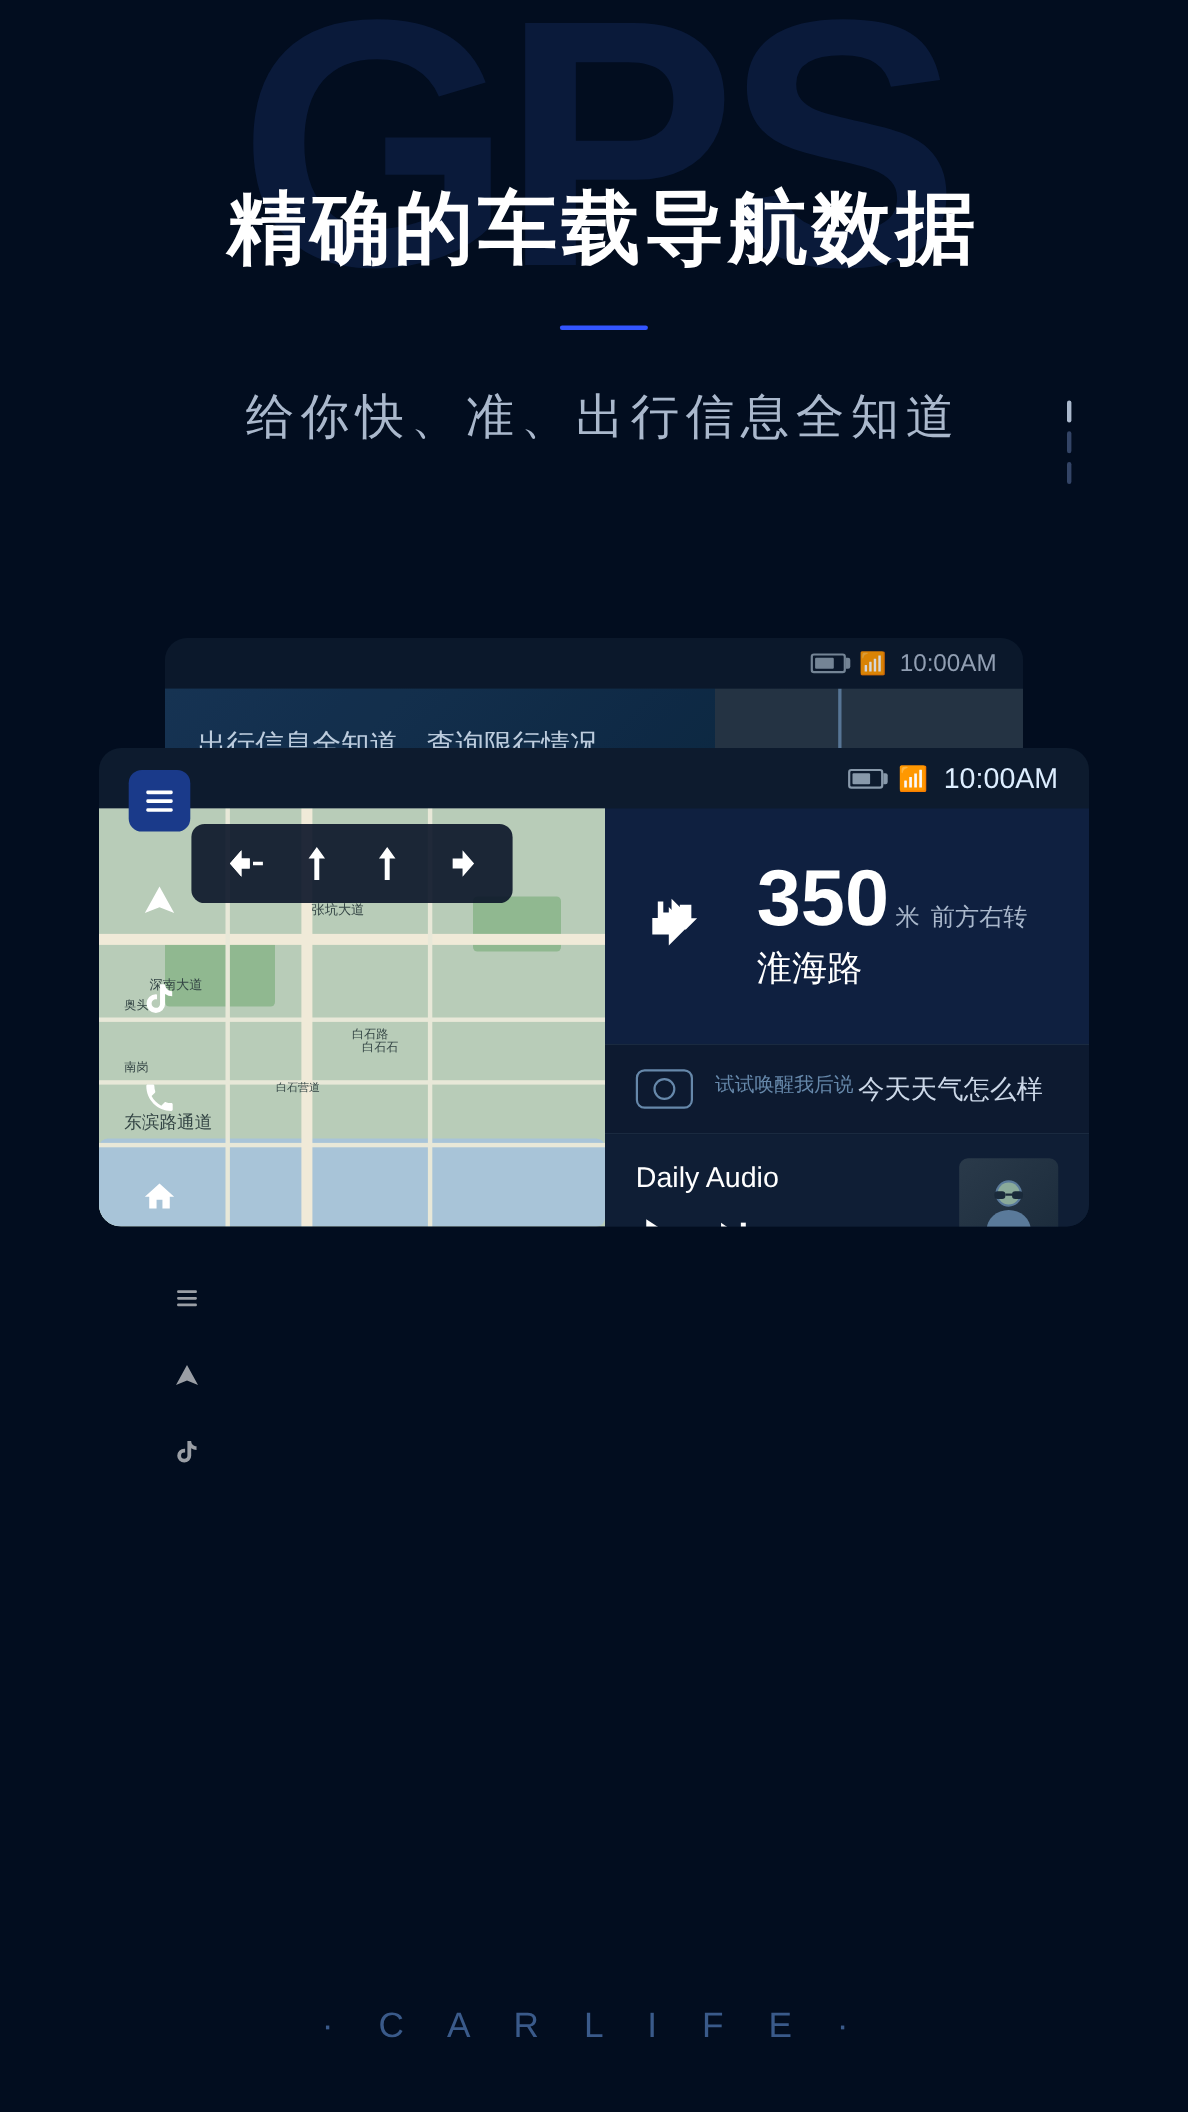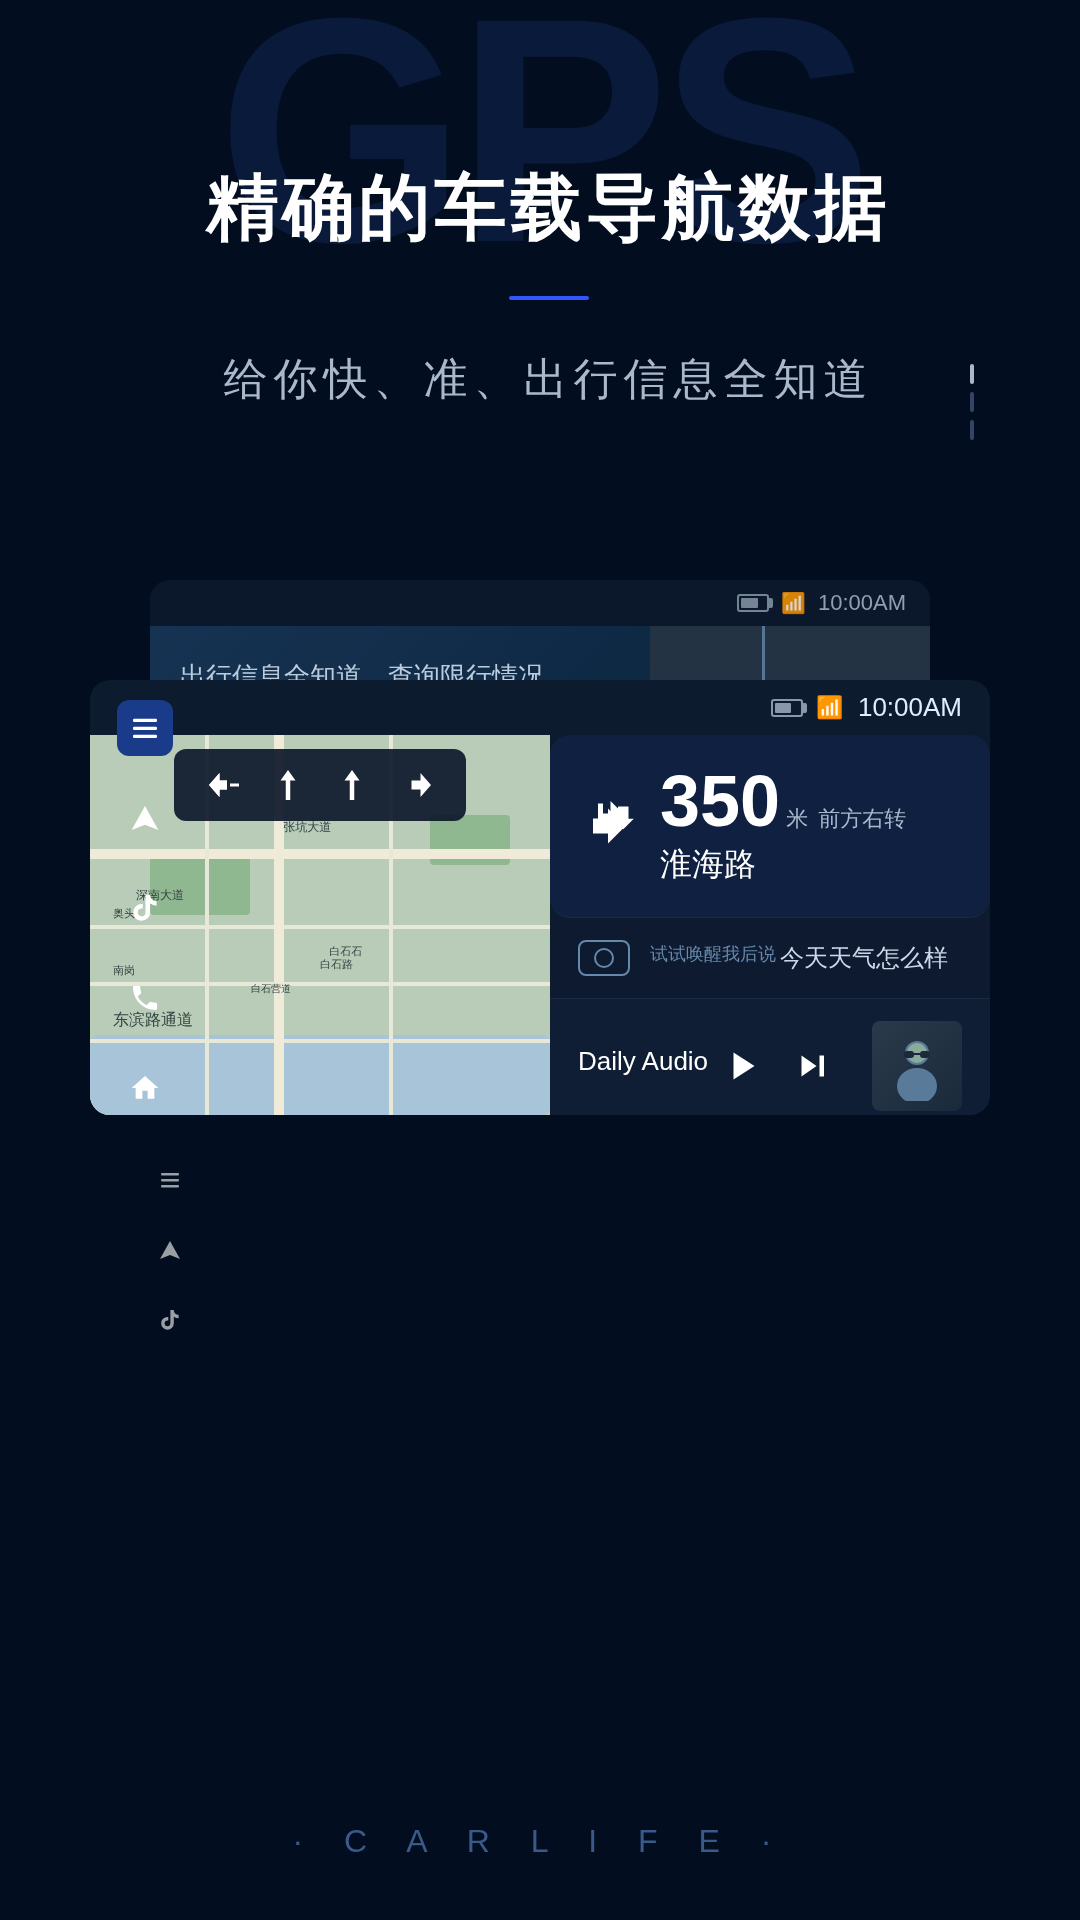--- a/index.html
+++ b/index.html
@@ -351,27 +351,26 @@
     
     .right-panel {
       flex: 1;
       display: flex;
       flex-direction: column;
       gap: 0;
     }
 
     .nav-info-card {
       background: #0f2040;
-      padding: 30px 28px;
-      display: flex;
-      align-items: center;
-      gap: 12px;
+      padding: 46px 28px;
+      display: flex;
+      align-items: center;
+      gap: 40px;
       border-bottom: 1px solid #1a2a40;
       flex: 1;
-      border-radius: 20px;
     }
 
     .turn-arrow {
       width: 70px;
       height: 70px;
       display: flex;
       align-items: center;
       justify-content: center;
     }
 
@@ -465,21 +464,21 @@
     .audio-card {
       background: #0f1e35;
       padding: 22px 28px;
       display: flex;
       align-items: center;
       justify-content: space-between;
     }
 
     .audio-info {
       display: flex;
-      flex-direction: row;
+      flex-direction: column;
       gap: 16px;
     }
 
     .audio-title {
       font-size: 26px;
       color: #ffffff;
       font-weight: 500;
     }
 
     .audio-controls {
@@ -651,21 +650,21 @@
           <div class="map-road-h" style="top: 50%;"></div>
           <div class="map-road-h" style="top: 65%;"></div>
           <div class="map-road-h" style="top: 80%;"></div>
 
           <div class="map-road-main-v" style="left: 40%;"></div>
           <div class="map-road-v" style="left: 25%;"></div>
           <div class="map-road-v" style="left: 65%;"></div>
 
           <div class="map-label" style="top: 22%; left: 42%; font-size: 12px; color: #334444;">张坑大道</div>
           <div class="map-label" style="top: 40%; left: 10%; font-size: 12px; color: #334444;">深南大道</div>
-          <div class="map-label" style="top: 52%; left: 50%; font-size: 11px; color: #334444; margin-top: 24px;">白石路</div>
+          <div class="map-label" style="top: 52%; left: 50%; font-size: 11px; color: #334444;">白石路</div>
           <div class="map-label" style="top: 65%; left: 35%; font-size: 10px; color: #334444;">白石营道</div>
           <div class="map-label" style="bottom: 22%; left: 5%; font-size: 16px; color: #334444;">东滨路通道</div>
           <div class="map-label" style="top: 60%; left: 5%; font-size: 11px; color: #334444;">南岗</div>
           <div class="map-label" style="top: 45%; left: 5%; font-size: 11px; color: #334444;">奥头</div>
           <div class="map-label" style="top: 55%; left: 52%; font-size: 11px; color: #334444;">白石石</div>
 
           <div class="direction-bar">
             <div class="dir-arrow">
               <svg viewBox="0 0 24 24">
                   <path d="M9 4L2 12l7 8v-5h5v-6H9V4zm13 7h-6v2h6v-2z" transform="scale(1,-1) translate(0,-24)"></path>

